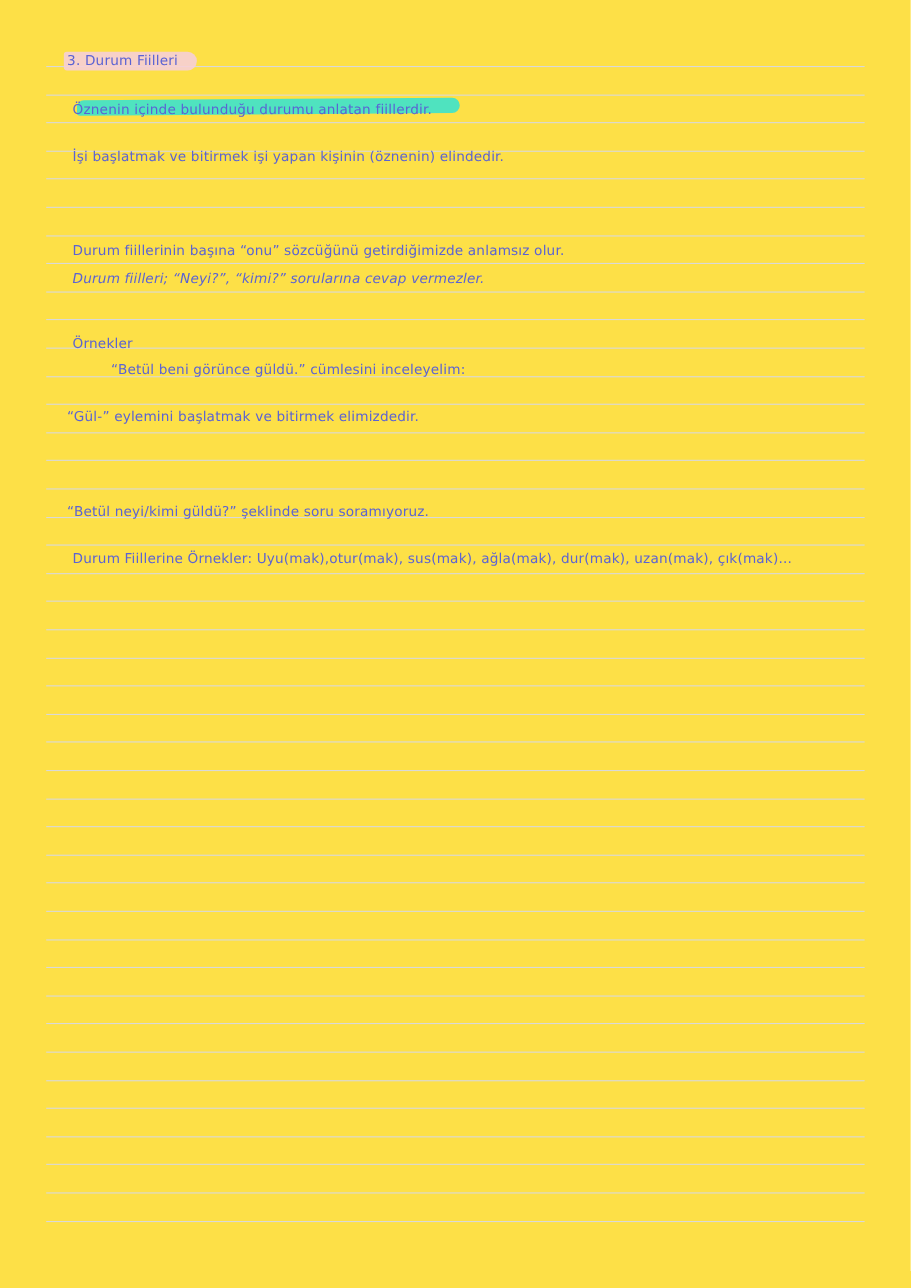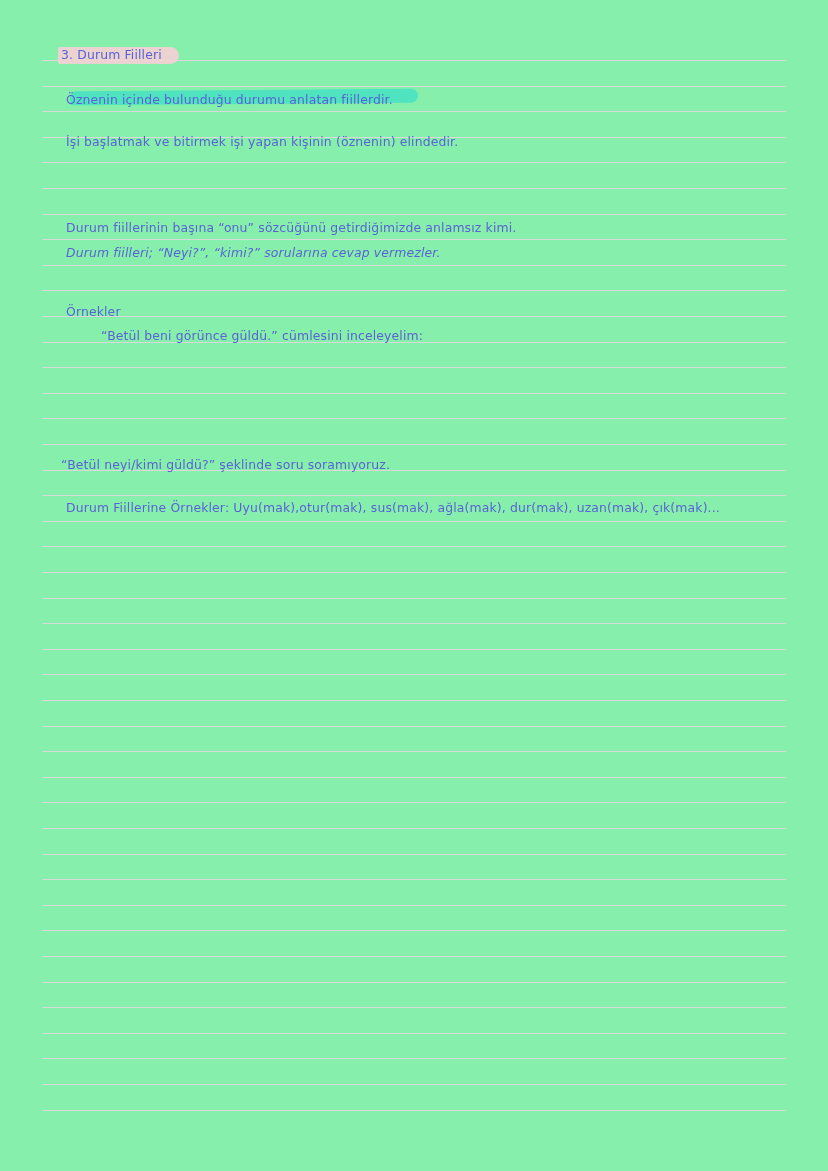--- a/index.html
+++ b/index.html
@@ -11,21 +11,21 @@
       width: 828px;
       height: 1171px;
       position: relative;
       overflow: hidden;
       font-family: "DejaVu Sans", sans-serif;
     }
     .page {
       position: absolute;
       left: 0; top: 0;
       width: 828px; height: 1171px;
-      background: #86efac;
+      background: #fde047;
     }
     .rule {
       position: absolute;
       left: 42px;
       width: 744px;
       height: 1px;
       background: #d9d9d9;
     }
     .note-line {
       position: absolute;
@@ -99,19 +99,20 @@
       <div class="rule" style="top: 1084px; background: rgb(217, 217, 217);"></div>
       <div class="rule" style="top: 1110px; background: rgb(217, 217, 217);"></div>
     </div>
 
   <div class="hl hl-pink" style="left:58px; top:47px; width:121px; height:17px;"></div>
   <div class="hl hl-teal" style="left:70px; top:90px; width:348px; height:14px;"></div>
 
   <div class="note-line" style="left:61px; top:47px;">3. Durum Fiilleri</div>
   <div class="note-line" style="left:66px; top:92px;">Öznenin içinde bulunduğu durumu anlatan fiillerdir.</div>
   <div class="note-line" style="left:66px; top:134px;">İşi başlatmak ve bitirmek işi yapan kişinin (öznenin) elindedir.</div>
-  <div class="note-line" style="left:66px; top:220px;">Durum fiillerinin başına “onu” sözcüğünü getirdiğimizde anlamsız kimi.</div>
+  <div class="note-line" style="left:66px; top:220px;">Durum fiillerinin başına “onu” sözcüğünü getirdiğimizde anlamsız olur.</div>
   <div class="note-line" style="left:66px; top:245px;font-style:italic;">Durum fiilleri; “Neyi?”, “kimi?” sorularına cevap vermezler.</div>
   <div class="note-line" style="left:66px; top:304px;">Örnekler</div>
   <div class="note-line" style="left:64px; top:328px;margin-left:37px;">“Betül beni görünce güldü.” cümlesini inceleyelim:</div>
+  <div class="note-line" style="left:61px; top:371px;">“Gül-” eylemini başlatmak ve bitirmek elimizdedir.</div>
   <div class="note-line" style="left:61px; top:457px;">“Betül neyi/kimi güldü?” şeklinde soru soramıyoruz.</div>
   <div class="note-line" style="left:66px; top:500px;">Durum Fiillerine Örnekler: Uyu(mak),otur(mak), sus(mak), ağla(mak), dur(mak), uzan(mak), çık(mak)...</div>
 </div>
 
 </body></html>

